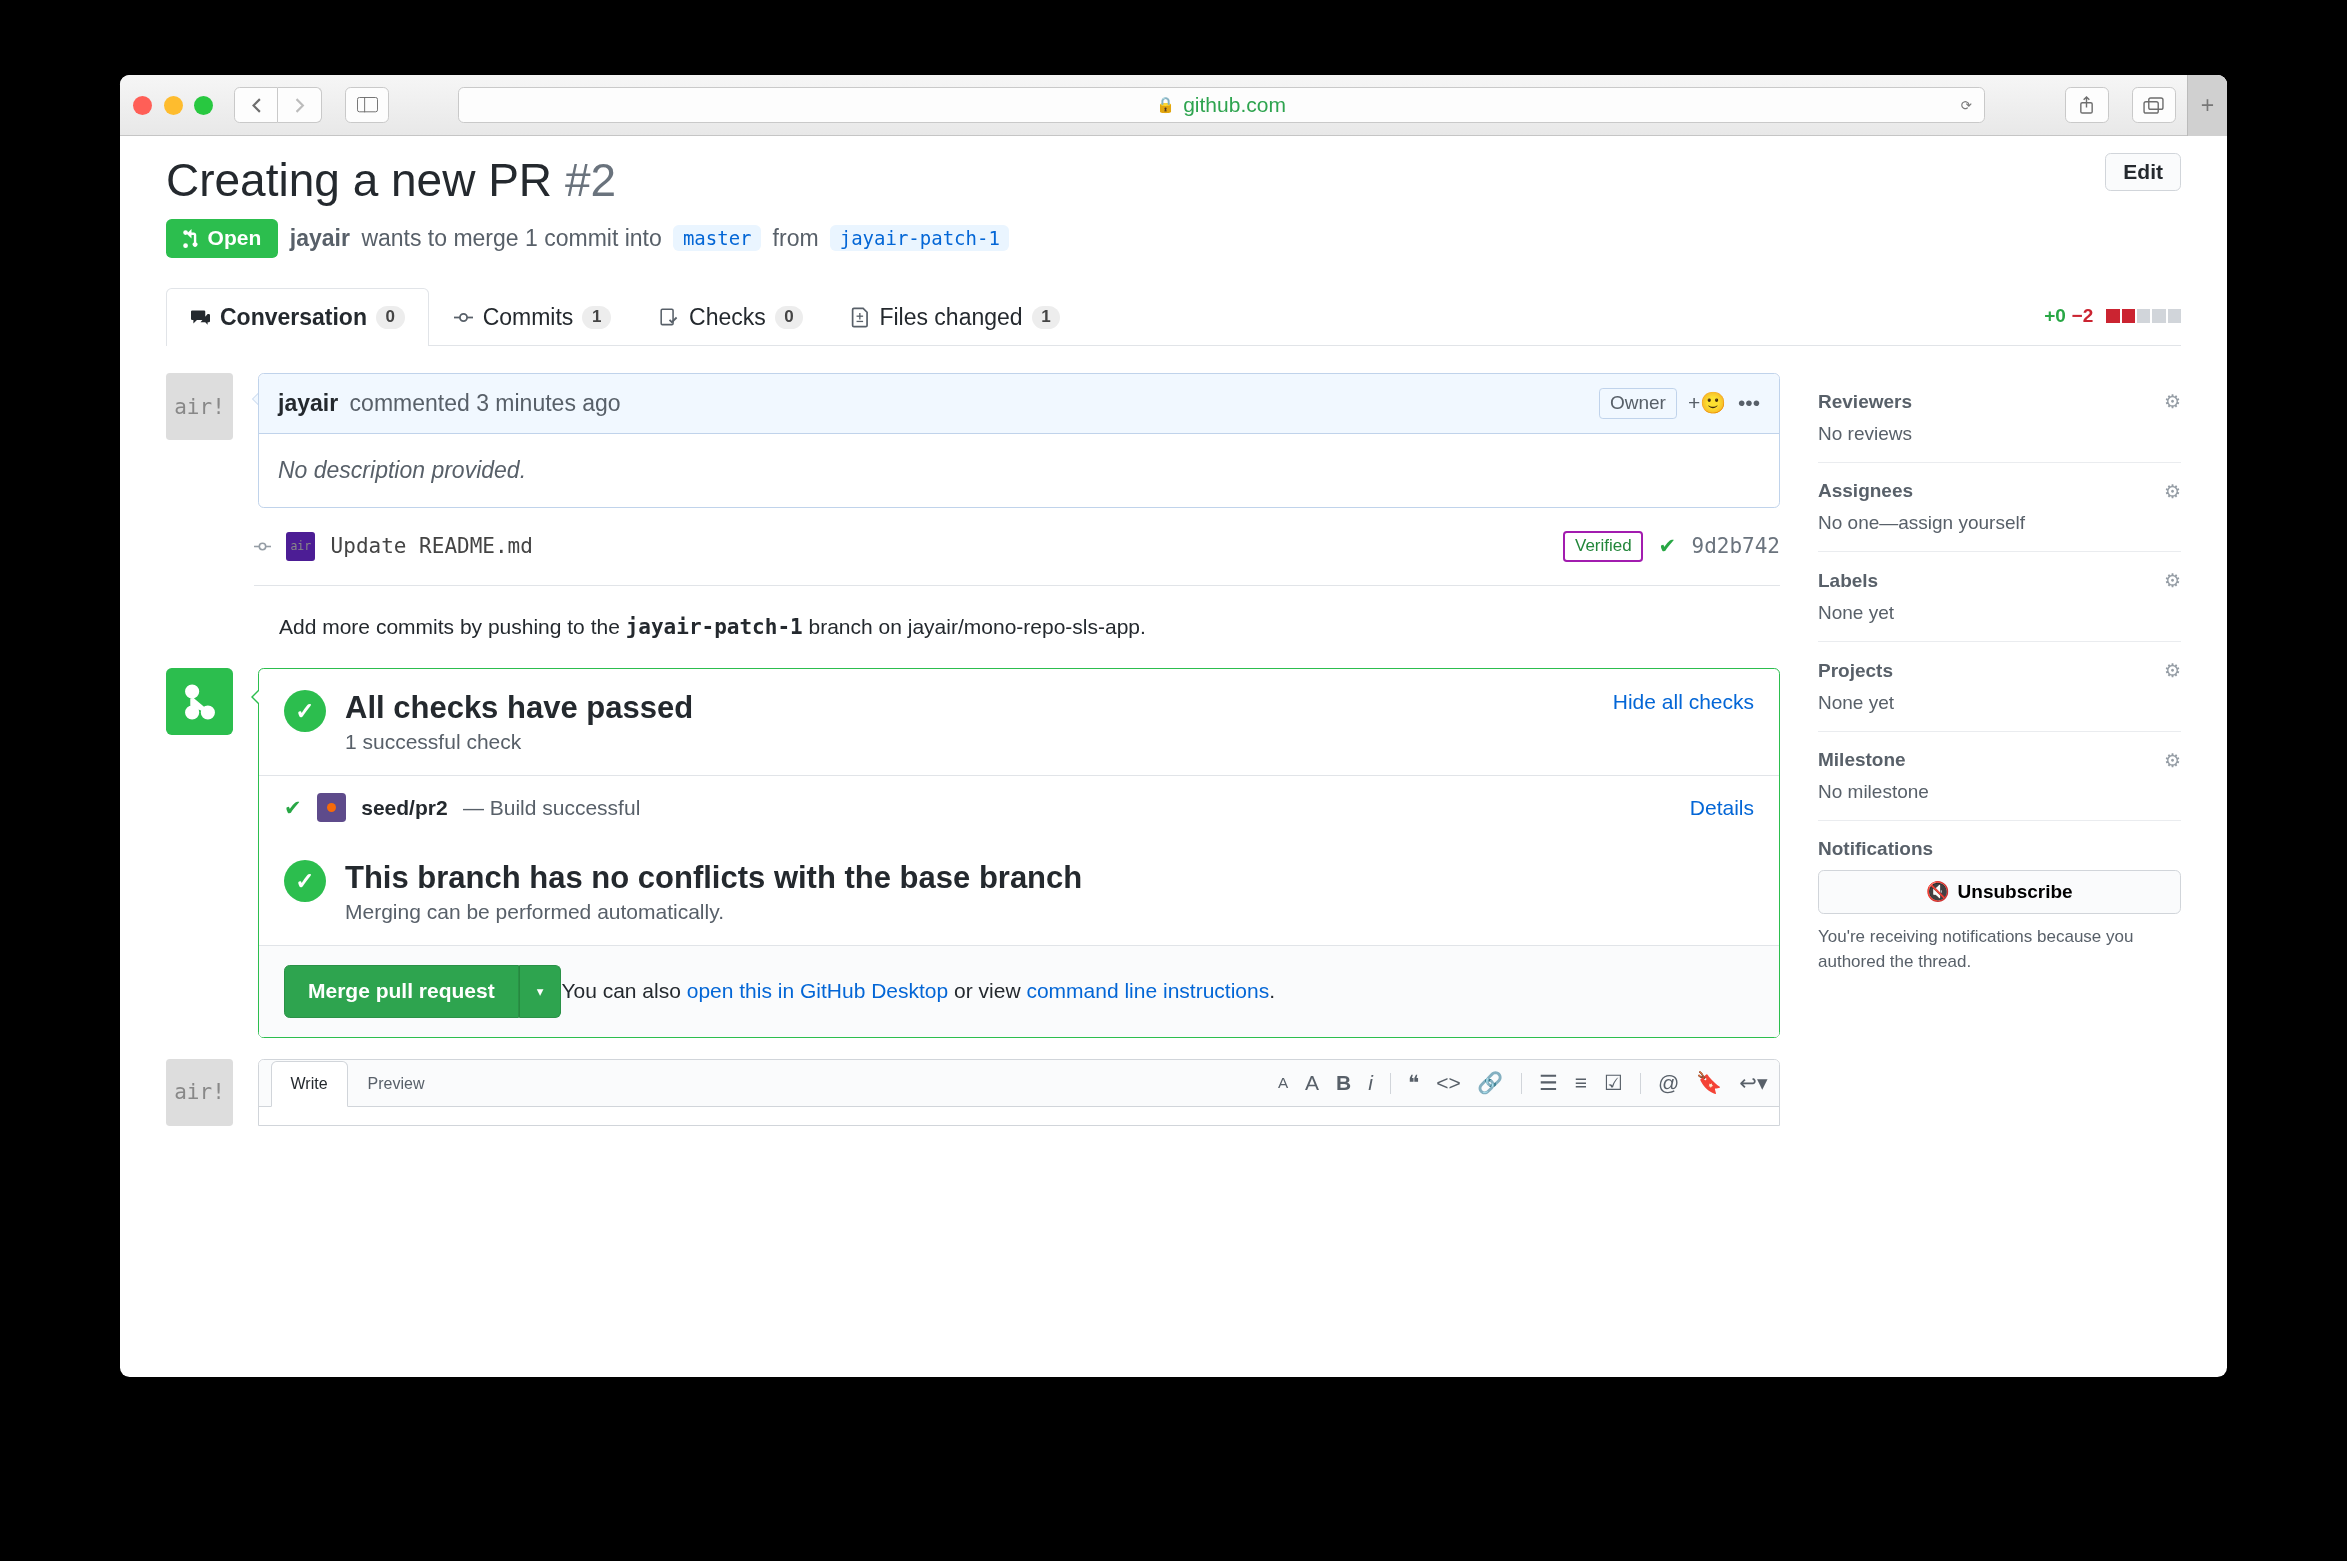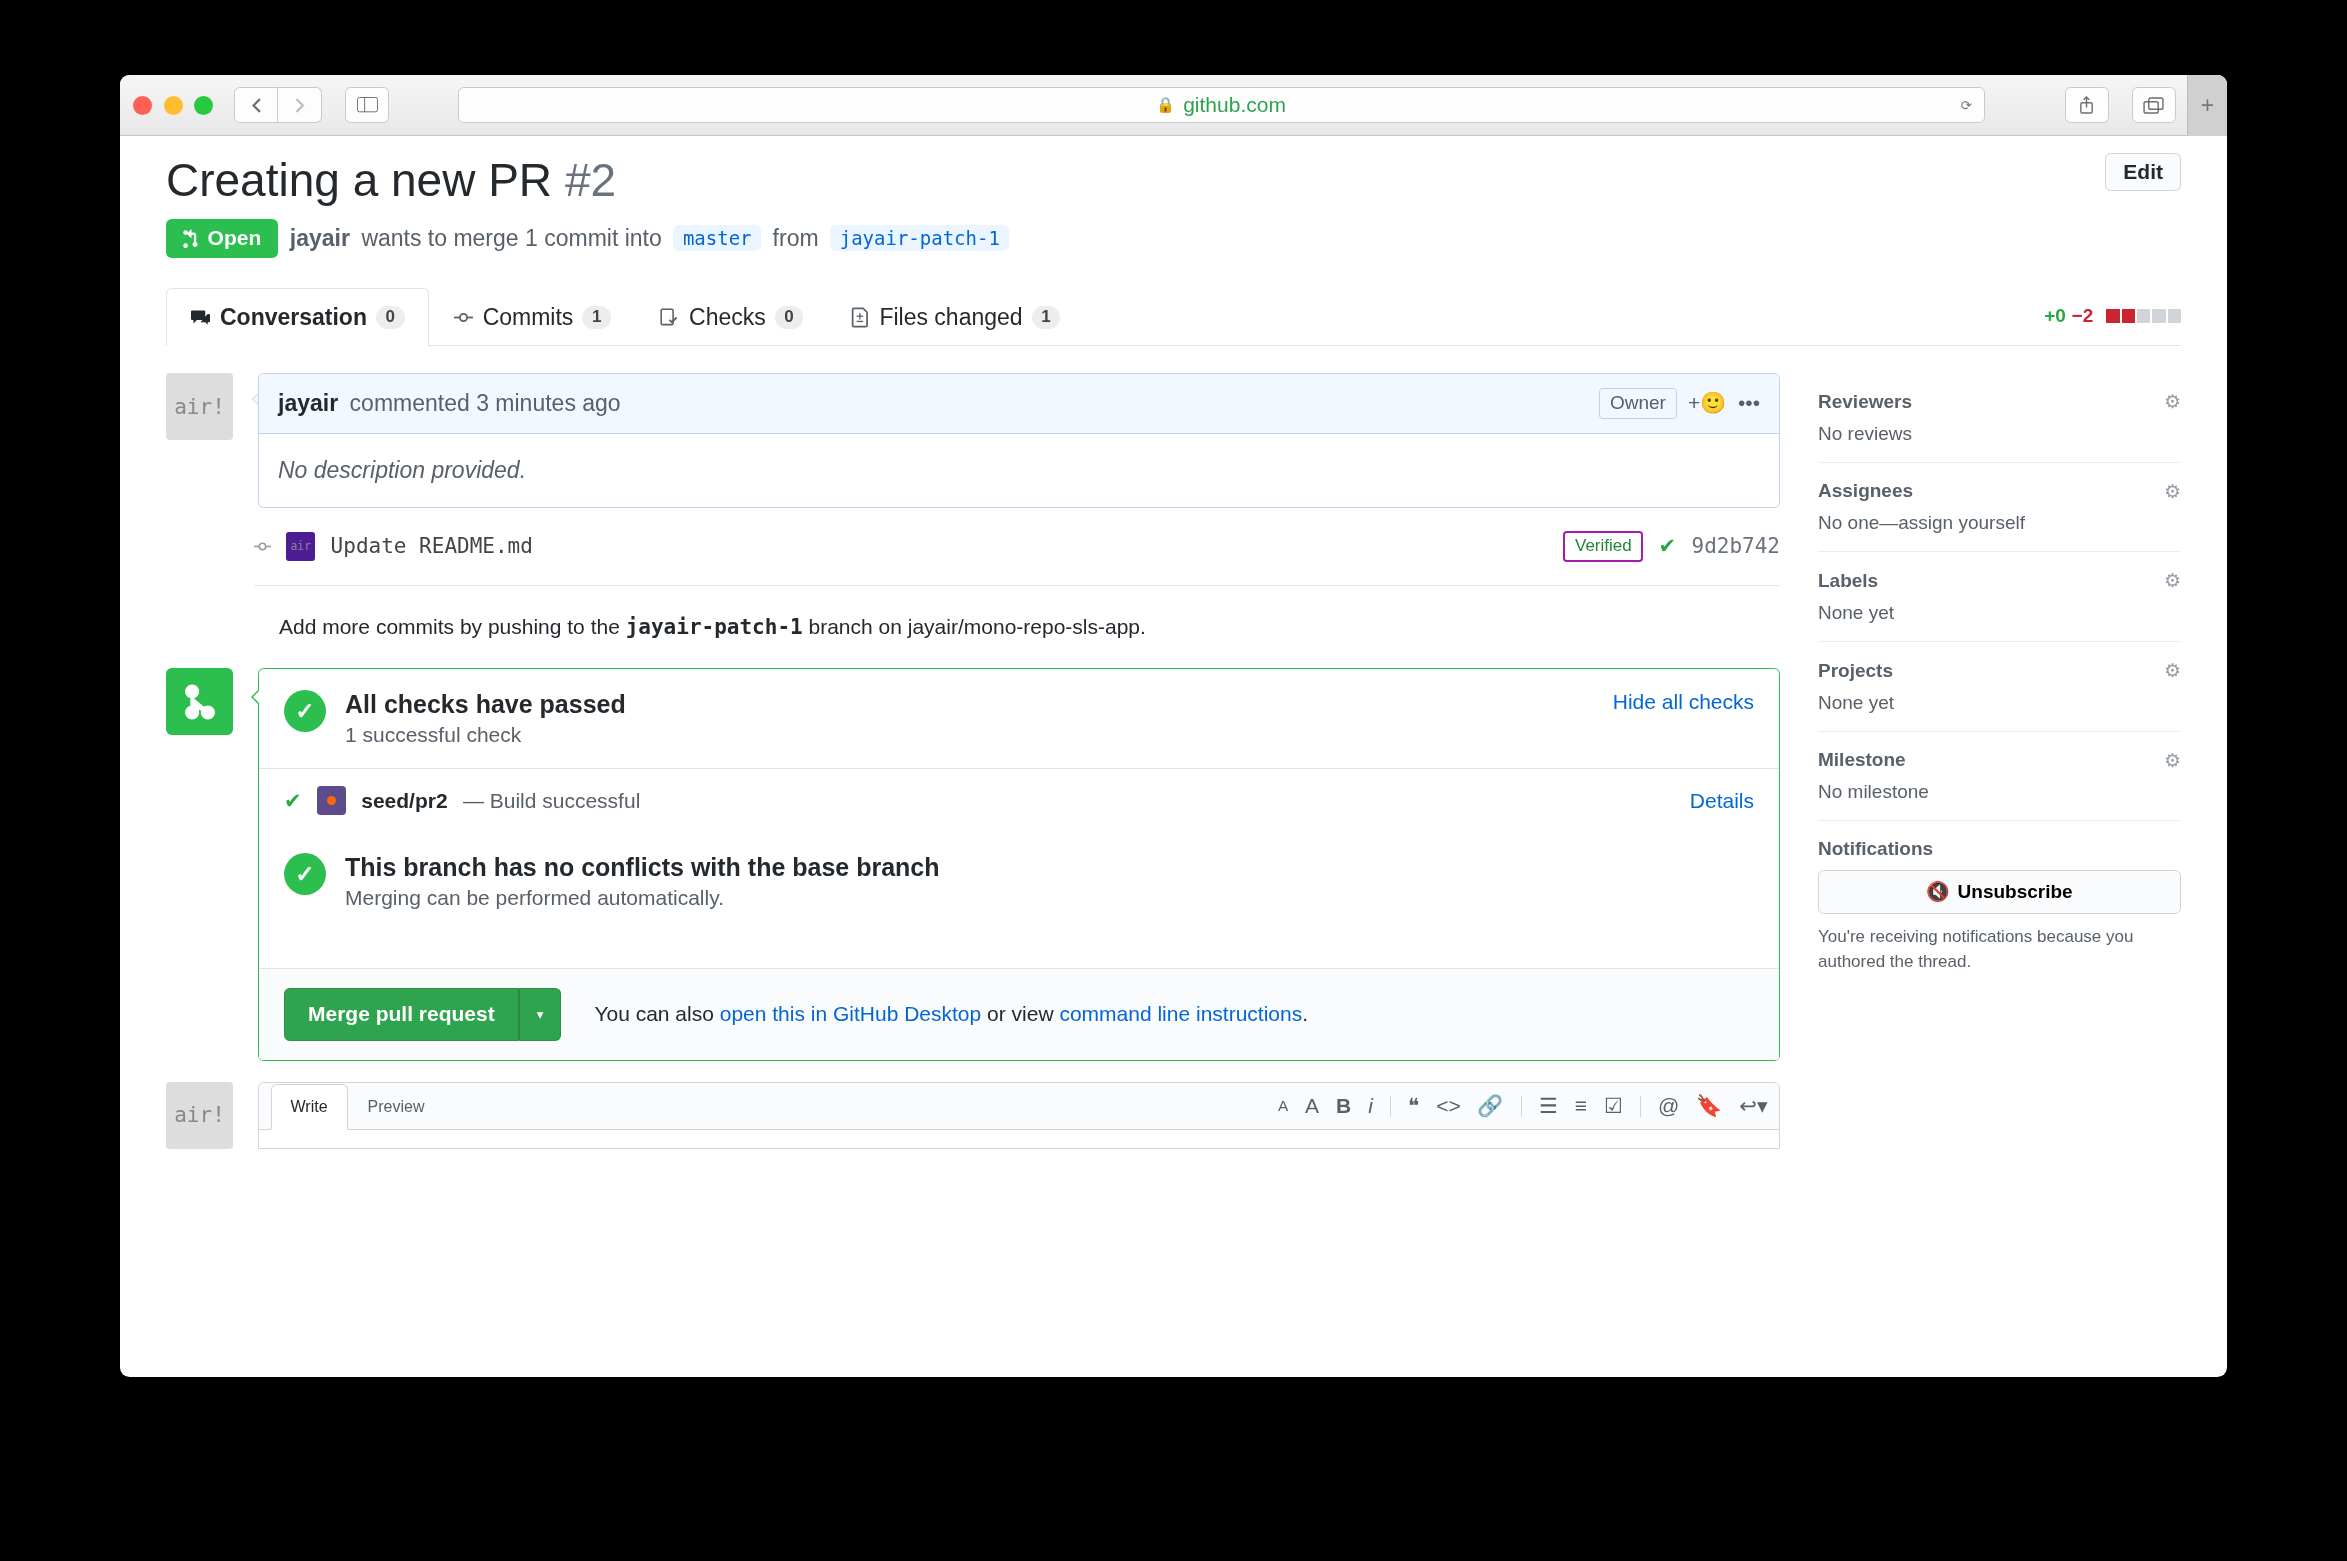--- a/index.html
+++ b/index.html
@@ -114,29 +114,29 @@
   .push-hint{margin:29px 0 29px 113px; font-size:21px; color:#24292e;}
   .push-hint b{font-family:SFMono-Regular,Consolas,monospace; font-weight:700;}
   
   .merge-wrap{display:flex; gap:25px;}
   .merge-icon{width:67px;height:67px;background:#2cbe4e;border-radius:5.7px;display:flex;align-items:center;justify-content:center;position:relative;}
   .merge-box{flex:1; border:1.9px solid #2cbe4e; border-radius:5.7px; position:relative;}
   .merge-box::before{content:"";position:absolute;left:-15.3px;top:21px;border:7.6px solid transparent;border-right-color:#2cbe4e;}
   .merge-box::after{content:"";position:absolute;left:-12.4px;top:22px;border:6.7px solid transparent;border-right-color:#fff;}
   .mb-sec{padding:21px 25px; display:flex; gap:19px; align-items:flex-start;}
   .check-circle{width:42px;height:42px;border-radius:50%;background:#2cbe4e;display:flex;align-items:center;justify-content:center;color:#fff;font-size:23px;font-weight:700; flex-shrink:0;}
-  .mb-title{font-size:25px; font-weight:600; color:#24292e;}
+  .mb-title{font-size:31px; font-weight:600; color:#24292e;}
   .mb-sub{font-size:21px; color:#586069; margin-top:3.8px;}
   .mb-link{color:#0366d6; font-size:21px;}
   .check-row{display:flex;align-items:center;gap:15.3px;padding:17px 25px;border-top:1px solid #e1e4e8;font-size:21px;}
   .check-row .ci-av{width:29px;height:29px;background:#5e4b8b;border-radius:3.8px;display:flex;align-items:center;justify-content:center;}
   .check-row .ci-av::after{content:"";width:9.6px;height:9.6px;border-radius:50%;background:#f66a0a;}
   .check-row b{font-weight:600;}
   .check-row .grow{flex:1;}
-  .mb-footer{background:#fafbfc;border-top:1px solid #e1e4e8;padding:19px 25px;display:flex;align-items:center;gap:33px;font-size:21px;color:#24292e; border-radius:0 0 3.8px 3.8px;margin-top:37px;}
+  .mb-footer{background:#fafbfc;border-top:1px solid #e1e4e8;padding:19px 25px;display:flex;align-items:center;gap:0;font-size:21px;color:#24292e; border-radius:0 0 3.8px 3.8px;}
   .merge-btn-grp{display:flex;}
   .merge-btn{background:#2ea44f;color:#fff;border:1px solid #2a9147;padding:13.4px 23px;font-size:21px;font-weight:600;border-radius:5.7px 0 0 5.7px;}
   .merge-dd{background:#2ea44f;color:#fff;border:1px solid #2a9147;border-left:1px solid #258a3e;padding:13.4px 17px;border-radius:0 5.7px 5.7px 0;}
   .mb-footer a{color:#0366d6;}
   
   .newc{display:flex; gap:25px; margin-top:21px;}
   .nc-box{flex:1;border:1px solid #d1d5da;border-radius:5.7px 5.7px 0 0;overflow:hidden;}
   .nc-tabs{display:flex;border-bottom:1px solid #d1d5da;background:#fafbfc;align-items:center;padding:0 11.5px;}
   .nc-tab{padding:13.4px 19px;font-size:16px;color:#586069;border:1px solid transparent;position:relative;top:1px;}
   .nc-tab.active{background:#fff;border-color:#d1d5da;border-bottom-color:#fff;border-radius:5.7px 5.7px 0 0;color:#24292e;}

